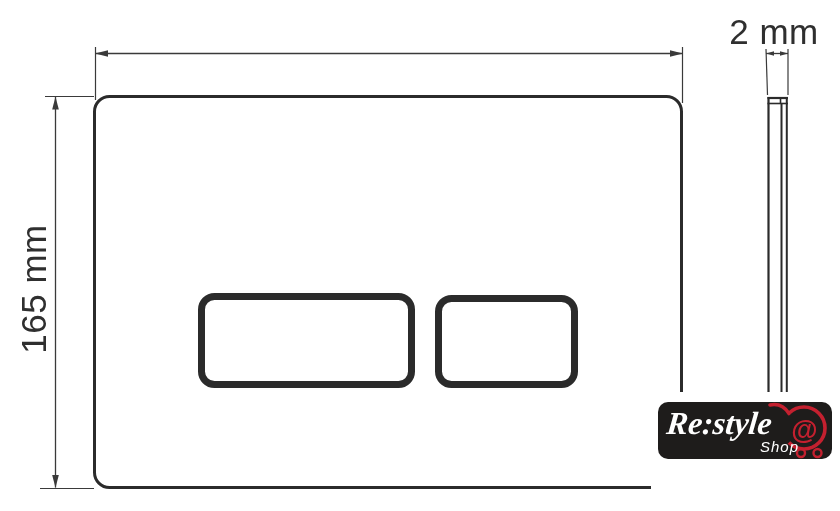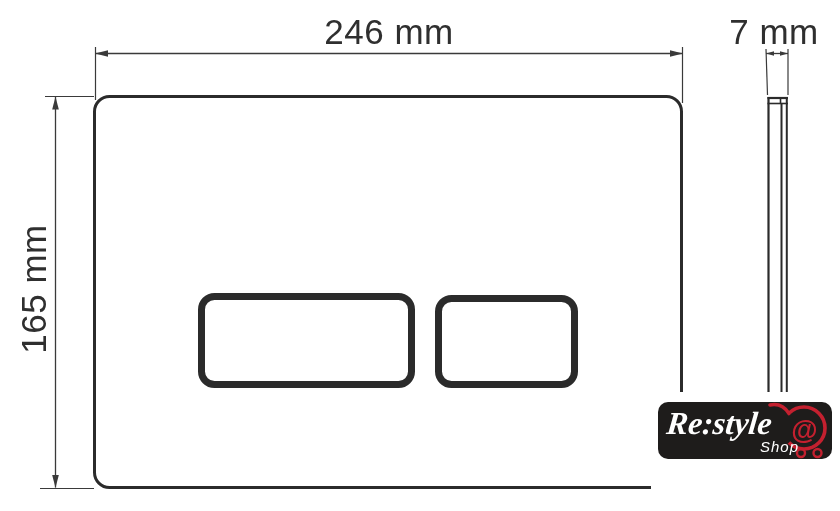--- a/index.html
+++ b/index.html
@@ -111,22 +111,21 @@
       <line x1="766" y1="49" x2="767.5" y2="95" stroke-width="1.2"></line>
       <line x1="788" y1="49" x2="788" y2="95" stroke-width="1.2"></line>
       <line x1="766" y1="53.5" x2="788" y2="53.5" stroke-width="1.3"></line>
       <polygon points="766,53.5 774,51.2 774,55.8" stroke="none"></polygon>
       <polygon points="788,53.5 780,51.2 780,55.8" stroke="none"></polygon>
     </g>
 
     <rect x="651" y="392" width="189" height="119" fill="#ffffff"></rect>
   </svg>
 
-  <div class="dim-label width">246 mm</div>
-  <div class="dim-label depth">7 mm</div>
+  <div class="dim-label depth">2 mm</div>
   <div class="dim-label height">165 mm</div>
 
   <div class="logo">
     <svg class="cart-svg" viewBox="0 0 174 57">
       <circle cx="146" cy="26" r="21" fill="none" stroke="var(--accent-color,#c4202f)" stroke-width="3.6" stroke-dasharray="99 32.9" stroke-dashoffset="49.5"></circle>
       <path d="M 131 11.5 Q 124 0.5 112 3" fill="none" stroke="var(--accent-color,#c4202f)" stroke-width="3.6" stroke-linecap="round"></path>
       <text class="at-glyph" x="146.5" y="36.5" text-anchor="middle" fill="var(--accent-color,#c4202f)">@</text>
       <circle cx="143" cy="51" r="4" fill="none" stroke="var(--accent-color,#c4202f)" stroke-width="2.4"></circle>
       <circle cx="159.5" cy="51" r="4" fill="none" stroke="var(--accent-color,#c4202f)" stroke-width="2.4"></circle>
     </svg>

